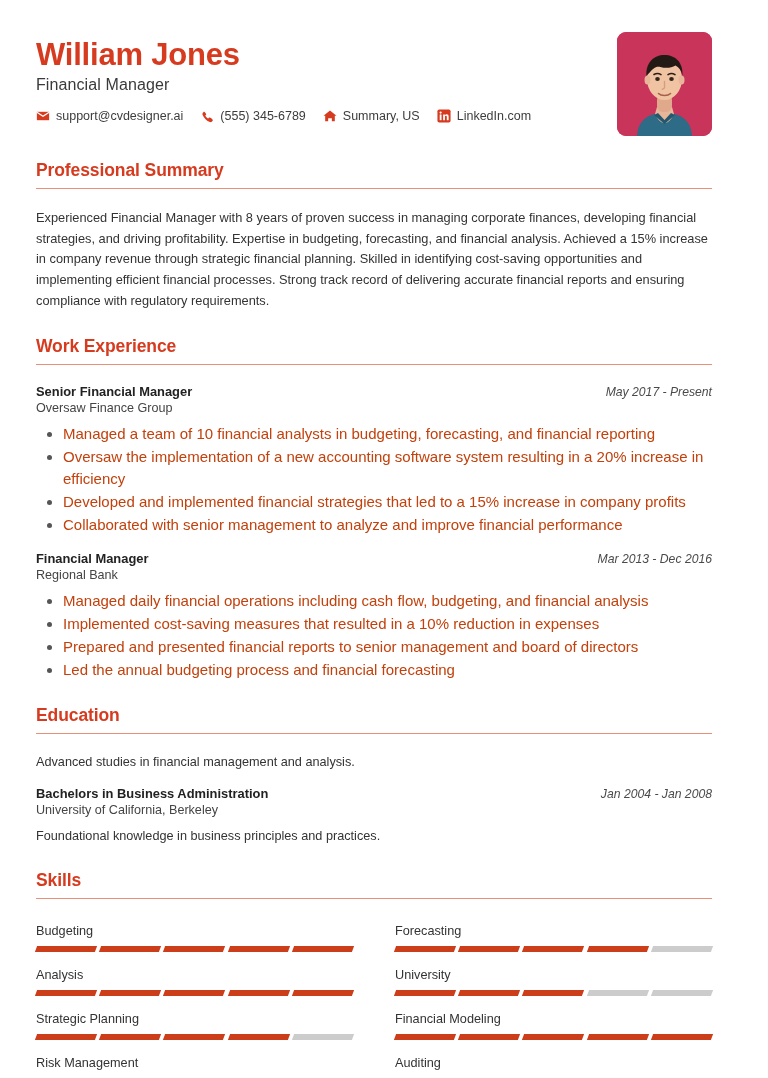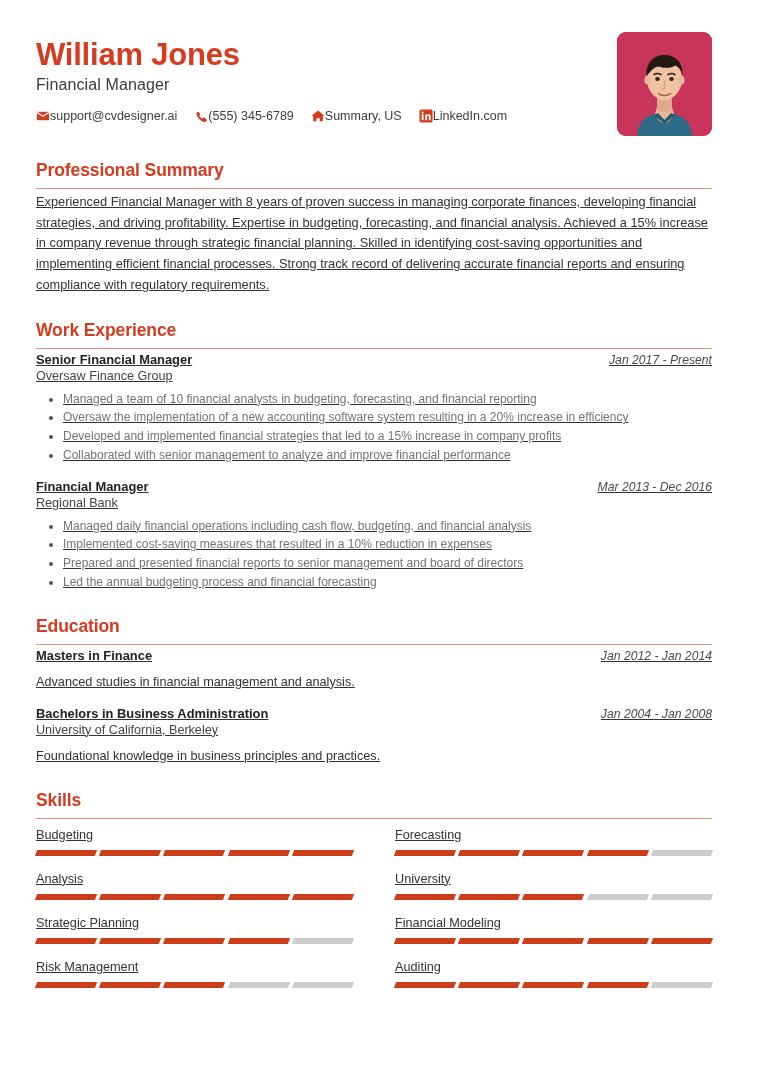--- a/index.html
+++ b/index.html
@@ -43,20 +43,21 @@
   .contact-row {
     display: flex;
     align-items: center;
     margin-top: 15px;
     gap: 17px;
     flex-wrap: wrap;
   }
   .contact-item {
     display: flex;
     align-items: center;
+    gap: 6px;
     font-size: 12.5px;
     color: #3d3d3d;
     white-space: nowrap;
   }
   .contact-icon {
     display: inline-flex;
     align-items: center;
     justify-content: center;
     width: 14px;
     height: 14px;
@@ -82,21 +83,21 @@
     font-size: 17.5px;
     font-weight: bold;
     color: #d63b1f;
     letter-spacing: -0.1px;
   }
   .section-rule {
     height: 0;
     border-bottom: 1.6px solid #e89078;
     margin-top: 7px;
   }
-  .section-body { margin-top: 3px; text-decoration: underline; }
+  .section-body { margin-top: 19px; }
 
   .summary-text {
     font-size: 12.8px;
     line-height: 1.62;
     color: #333333;
     text-align: left;
   }
 
   
   .entry { margin-bottom: 4px; }
@@ -121,23 +122,23 @@
   .entry-org {
     font-size: 12.6px;
     color: #444444;
     margin-top: 2px;
   }
   .entry-bullets {
     margin-top: 8px;
     padding-left: 27px;
   }
   .entry-bullets li {
-    font-size: 12px;
+    font-size: 15px;
     line-height: 1.48;
-    color: #737373;
+    color: #c2410c;
     margin-bottom: 1px;
   }
   .entry-bullets li::marker { color: #555; }
   .entry-desc {
     font-size: 12.7px;
     color: #333333;
     margin-top: 10px;
     line-height: 1.5;
   }
 
@@ -261,21 +262,21 @@
   </div>
 
   <div class="section">
     <div class="section-title">Work Experience</div>
     <div class="section-rule"></div>
     <div class="section-body">
 
       <div class="entry">
         <div class="entry-head">
           <span class="entry-role">Senior Financial Manager</span>
-          <span class="entry-date">Jan 2017 - Present</span>
+          <span class="entry-date">May 2017 - Present</span>
         </div>
         <div class="entry-org">Oversaw Finance Group</div>
         <ul class="entry-bullets">
           <li>Managed a team of 10 financial analysts in budgeting, forecasting, and financial reporting</li>
           <li>Oversaw the implementation of a new accounting software system resulting in a 20% increase in efficiency</li>
           <li>Developed and implemented financial strategies that led to a 15% increase in company profits</li>
           <li>Collaborated with senior management to analyze and improve financial performance</li>
         </ul>
       </div>
 
@@ -295,24 +296,20 @@
 
     </div>
   </div>
 
   <div class="section">
     <div class="section-title">Education</div>
     <div class="section-rule"></div>
     <div class="section-body">
 
       <div class="entry">
-        <div class="entry-head">
-          <span class="entry-role">Masters in Finance</span>
-          <span class="entry-date">Jan 2012 - Jan 2014</span>
-        </div>
         <div class="entry-desc">Advanced studies in financial management and analysis.</div>
       </div>
 
       <div class="entry">
         <div class="entry-head">
           <span class="entry-role">Bachelors in Business Administration</span>
           <span class="entry-date">Jan 2004 - Jan 2008</span>
         </div>
         <div class="entry-org">University of California, Berkeley</div>
         <div class="entry-desc">Foundational knowledge in business principles and practices.</div>

